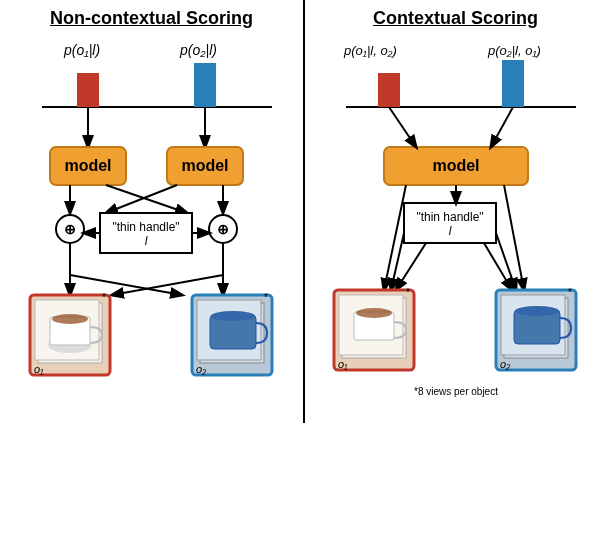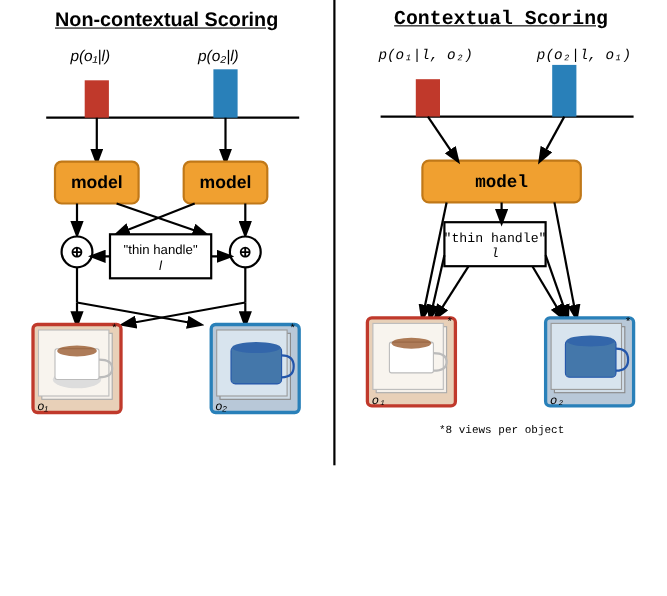--- a/index.html
+++ b/index.html
@@ -33,21 +33,20 @@
     .right-panel {
       width: 303px;
       height: 423px;
       background: #fff;
       position: relative;
       display: flex;
       flex-direction: column;
       align-items: center;
       padding-top: 8px;
       border-left: 2px solid #000;
-      font-family: Liberation Mono, monospace;
     }
 
     
     .left-content {
       position: relative;
       width: 280px;
       height: 510px;
       margin-top: 0;
     }
 

